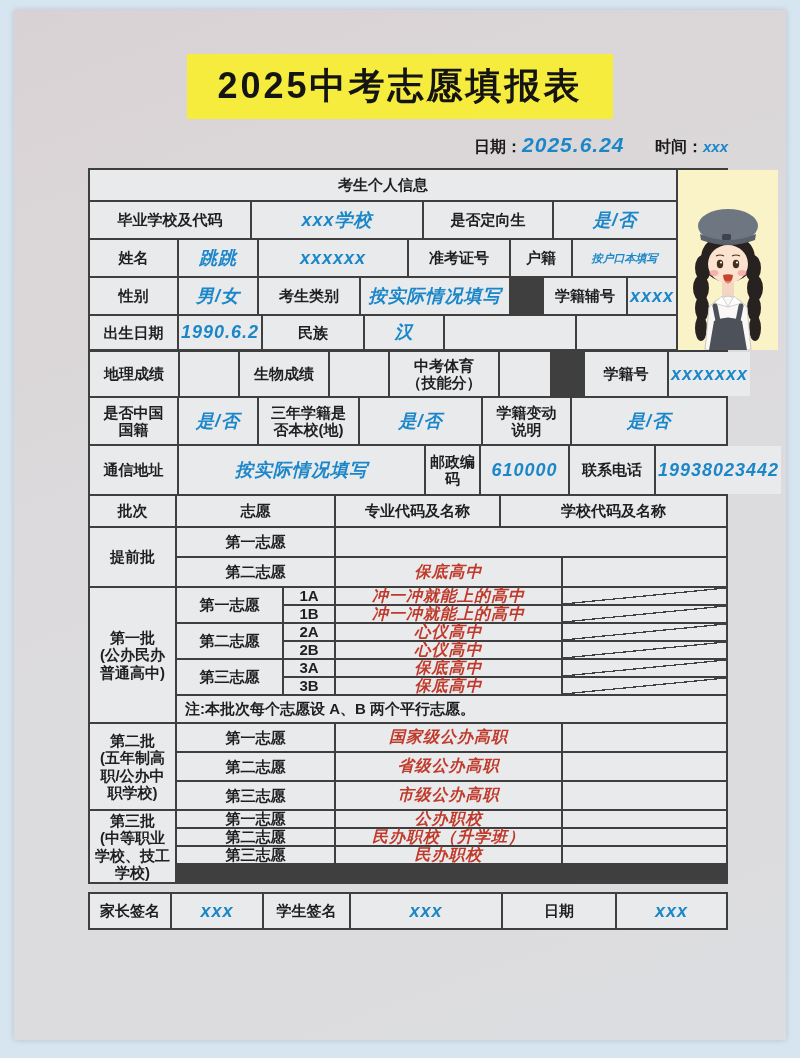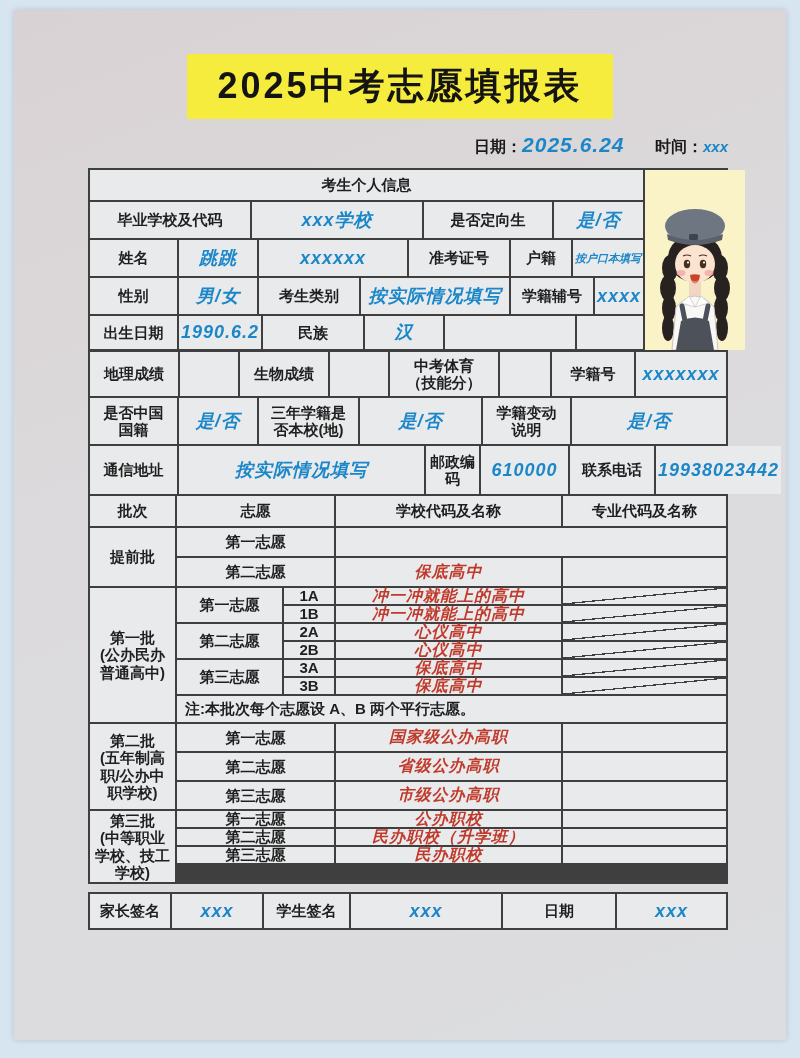--- a/index.html
+++ b/index.html
@@ -25,21 +25,21 @@
      text-align:center;color:#1f1f1f;font-weight:bold;font-size:15px;line-height:1.15;
      white-space:pre-line;box-sizing:border-box;padding:1px 2px;}
   .blue{color:#1b87c9;font-style:italic;font-size:18px;letter-spacing:1px;}
   .blue.sm{font-size:11px;letter-spacing:0;}
   .red{color:#c03a2b;font-style:italic;font-size:16px;letter-spacing:1px;}
   .diag{background-image:linear-gradient(to bottom right,transparent 48%,#3f3f3f 48%,#3f3f3f 52%,transparent 52%);}
   .notecell{justify-content:flex-start;padding-left:8px;font-size:15px;}
   
   .w85{flex:0 0 85px;} .w87{flex:0 0 87px;} .w78{flex:0 0 78px;} .w100{flex:0 0 100px;}
   .w148{flex:0 0 148px;} .w60{flex:0 0 60px;} .w160{flex:0 0 160px;} .w170{flex:0 0 170px;}
-  .w128{flex:0 0 128px;} .w82{flex:0 0 82px;} .w130{flex:0 0 130px;}
+  .w128{flex:0 0 128px;} .w82{flex:0 0 82px;margin-left:33px;} .w130{flex:0 0 130px;}
   .w88{flex:0 0 88px;} .w58{flex:0 0 58px;} .w108{flex:0 0 108px;} .w50{flex:0 0 50px;}
   .w99{flex:0 0 99px;} .w121{flex:0 0 121px;} .w245{flex:0 0 245px;} .w53{flex:0 0 53px;}
   .w84{flex:0 0 84px;} .w105{flex:0 0 105px;} .w157{flex:0 0 157px;} .w225{flex:0 0 225px;}
   .grow{flex:1;}
   .h30{height:30px;} .h36{height:36px;} .h33{height:33px;} .h44{height:44px;}
   .h46{height:46px;} .h48{height:48px;} .h28{height:28px;} .h29{height:16px;justify-content:flex-end;}
   .h26{height:26px;} .h27{height:27px;}
   .photo{flex:0 0 100px;background:#fbf3c8;padding:0;}
   .photo svg{display:block;width:100%;height:100%;}
   .batchname{font-size:15px;}
@@ -172,22 +172,22 @@
       <div class="c w53">邮政编
 码</div>
       <div class="c w87 blue">610000</div>
       <div class="c w84">联系电话</div>
       <div class="c grow blue">19938023442</div>
     </div>
 
     <div class="hrow h30">
       <div class="c w85">批次</div>
       <div class="c w157">志愿</div>
+      <div class="c grow">专业代码及名称</div>
       <div class="c w225">学校代码及名称</div>
-      <div class="c grow">专业代码及名称</div>
     </div>
 
     <div class="hrow">
       <div class="c w85 batchname">提前批</div>
       <div class="vcol">
         <div class="hrow h28">
           <div class="c w157">第一志愿</div>
           <div class="c grow"></div>
         </div>
         <div class="hrow h28">

